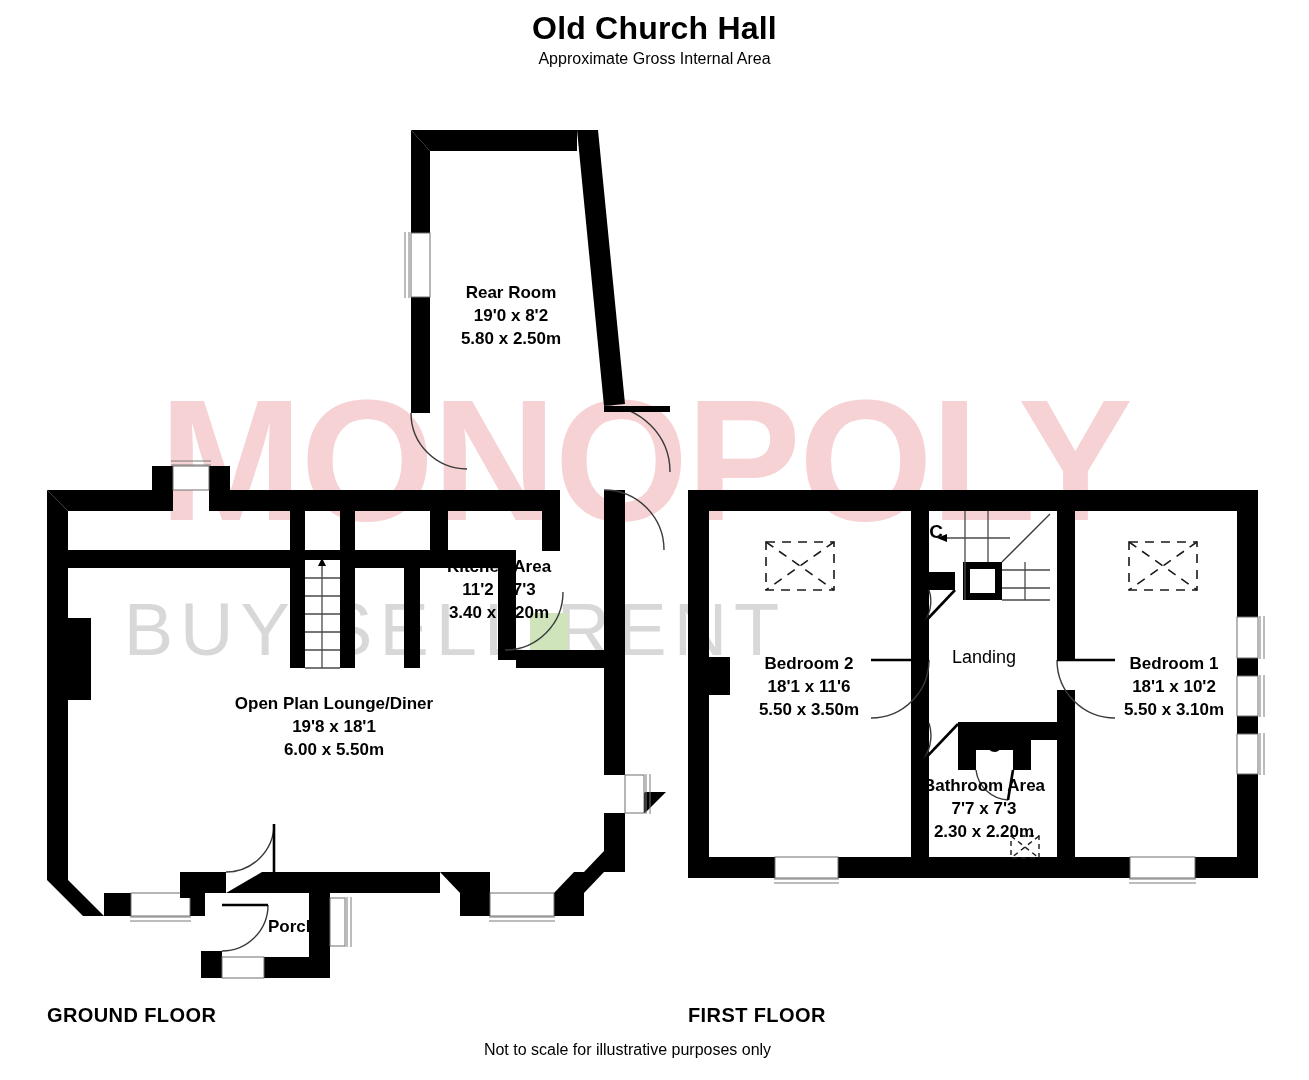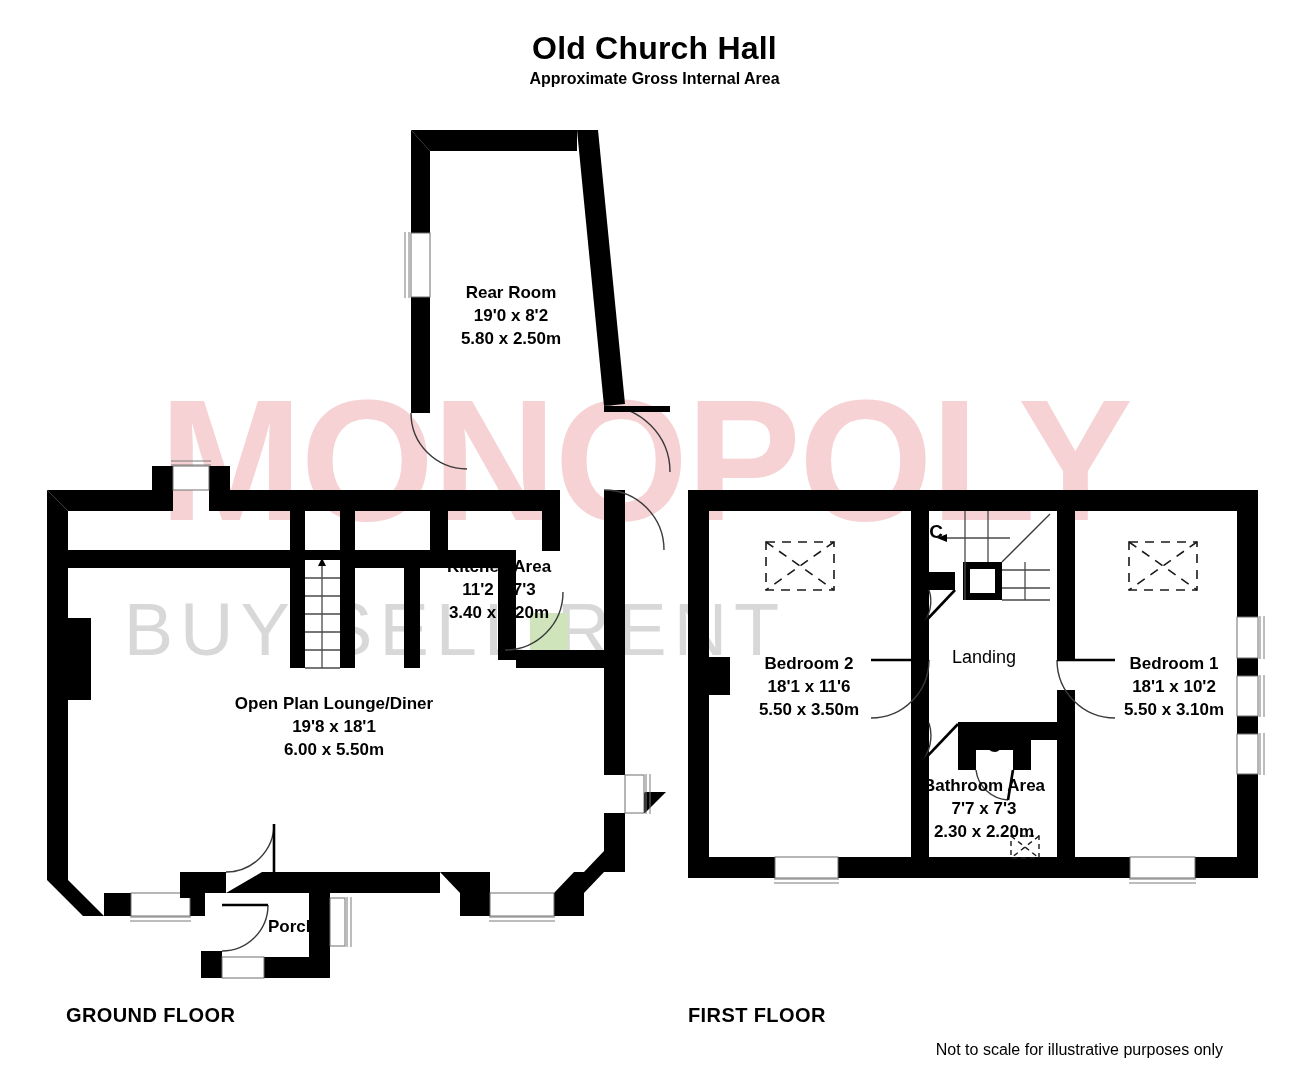--- a/index.html
+++ b/index.html
@@ -19,56 +19,55 @@
     position: relative;
     width: 1309px;
     height: 1080px;
   }
   .header {
     position: absolute;
     top: 0;
     left: 0;
     width: 1309px;
     text-align: center;
-    padding-top: 28px;
+    padding-top: 8px;
   }
   .title {
     font-size: 32px;
     font-weight: bold;
     letter-spacing: 0.2px;
     line-height: 40px;
   }
   .subtitle {
     font-size: 16px;
-    font-weight: bold;
+    font-weight: normal;
     line-height: 21px;
   }
   .footer-left {
     position: absolute;
     left: 47px;
     top: 1004px;
     font-size: 20px;
     font-weight: bold;
     letter-spacing: 0.4px;
-    margin-left: 19px;
   }
   .footer-right {
     position: absolute;
     left: 688px;
     top: 1004px;
     font-size: 20px;
     font-weight: bold;
     letter-spacing: 0.4px;
   }
   .disclaimer {
     position: absolute;
-    left: 0;
+    left: 16px;
     top: 1041px;
     width: 1223px;
-    text-align: right;
+    text-align: center;
     font-size: 16px;
   }
   svg.plan {
     position: absolute;
     left: 0;
     top: 0;
   }
   .wall { fill: #000000; }
   .win-fill { fill: #ffffff; stroke: #6f6f6f; stroke-width: 1; }
   .win-line { fill: none; stroke: #7a7a7a; stroke-width: 1; }

